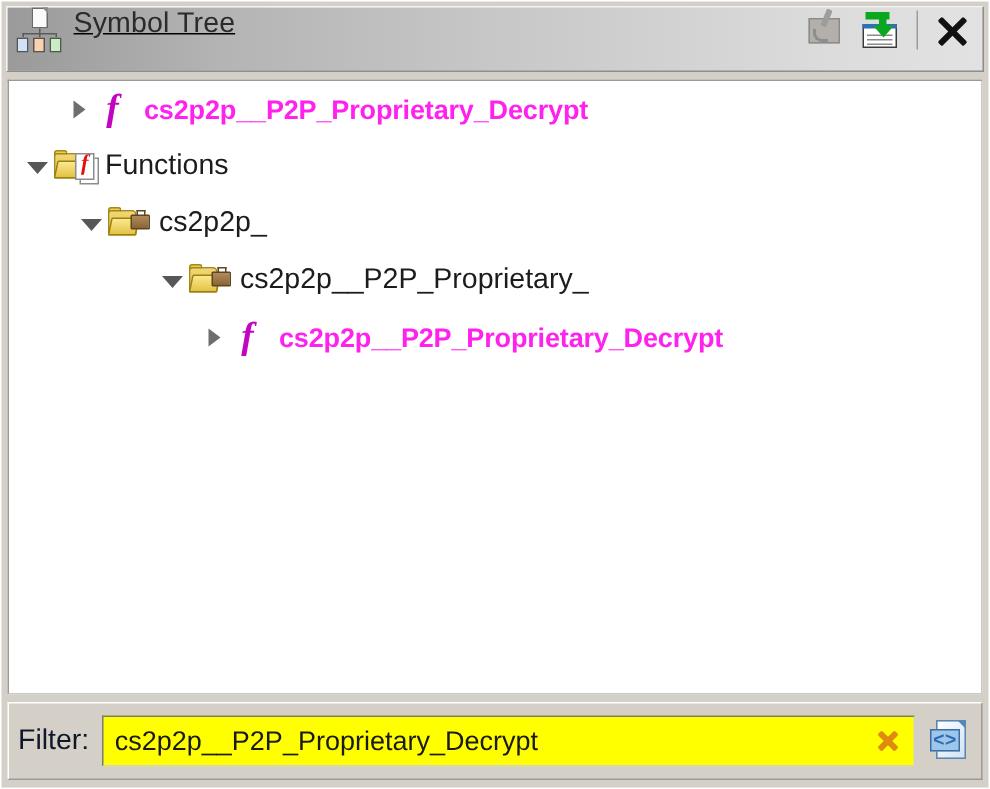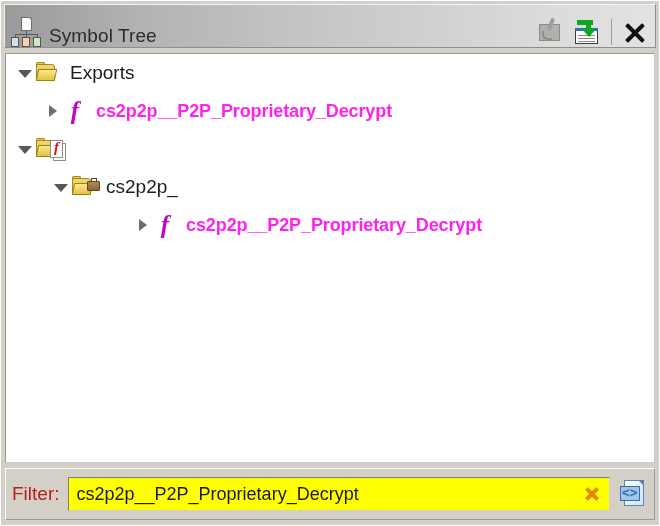--- a/index.html
+++ b/index.html
@@ -31,22 +31,23 @@
     position: relative;
     height: 44px;
     flex: 0 0 44px;
     margin: 3px 3px 0 3px;
     box-sizing: border-box;
     border: 1px solid #8e8e8e;
     border-top-color: #f2f2f2;
     border-left-color: #f2f2f2;
     background: linear-gradient(to right, #9a9a9a 0%, #b4b4b4 22%, #c6c6c6 48%, #d2d2d2 68%, #dcdcdc 85%, #e2e2e2 100%);
     display: flex;
-    align-items: flex-end;
+    align-items: flex-start;
     padding: 0 6px 0 6px;
+    text-decoration: underline;
   }
   #title-icon {
     width: 30px;
     height: 30px;
     flex: 0 0 30px;
     position: relative;
     margin-right: 8px;
   }
   .tt-page {
     position: absolute;
@@ -361,21 +362,21 @@
     border: 1px solid #ffffff;
     border-right-color: #9a9a9a;
     border-bottom-color: #9a9a9a;
     display: flex;
     align-items: center;
     padding: 0 6px;
     gap: 8px;
   }
   #filter-label {
     font-size: 19px;
-    color: #b91c1c;
+    color: #0f172a;
     flex: 0 0 auto;
   }
   #filter-field {
     flex: 1 1 auto;
     height: 34px;
     background: #ffff00;
     border: 1px solid #7a7a7a;
     border-right-color: #d0d0d0;
     border-bottom-color: #d0d0d0;
     box-sizing: border-box;
@@ -486,61 +487,64 @@
 
       <div id="close-icon">
         <i></i>
           <i></i>
       </div>
     </div>
   </div>
 
   <div id="tree-panel">
 
-    <div class="tree-row" style="padding-left:10px">
-      <div class="twisty open"></div>
-      <div class="folder">
-        <div class="ftab"></div>
-          <div class="fback"></div>
-          <div class="ffront"></div>
-      </div>
-      <span class="node-label">Exports</span>
-    </div>
 
     <div class="tree-row" style="padding-left:38px">
       <div class="twisty closed"></div>
       <div class="func-icon">f</div>
       <span class="node-label fn">cs2p2p__P2P_Proprietary_Decrypt</span>
     </div>
 
     <div class="tree-row" style="padding-left:10px">
       <div class="twisty open"></div>
       <div class="folder">
         <div class="ftab"></div>
           <div class="fback"></div>
           <div class="ffront"></div>
         <div class="fpage2"></div>
           <div class="fpage"></div>
           <div class="fglyph">f</div>
       </div>
+      <span class="node-label">Functions</span>
     </div>
 
 
     <div class="tree-row" style="padding-left:46px">
       <div class="twisty open"></div>
       <div class="folder">
         <div class="ftab"></div>
           <div class="fback"></div>
           <div class="ffront"></div>
         <div class="ncase-h"></div>
           <div class="ncase"></div>
       </div>
       <span class="node-label">cs2p2p_</span>
     </div>
 
+    <div class="tree-row" style="padding-left:100px">
+      <div class="twisty open"></div>
+      <div class="folder">
+        <div class="ftab"></div>
+          <div class="fback"></div>
+          <div class="ffront"></div>
+        <div class="ncase-h"></div>
+          <div class="ncase"></div>
+      </div>
+      <span class="node-label">cs2p2p__P2P_Proprietary_</span>
+    </div>
 
     <div class="tree-row" style="padding-left:128px">
       <div class="twisty closed"></div>
       <div class="func-icon">f</div>
       <span class="node-label fn">cs2p2p__P2P_Proprietary_Decrypt</span>
     </div>
 
   </div>
 
   <div id="filter-bar">

